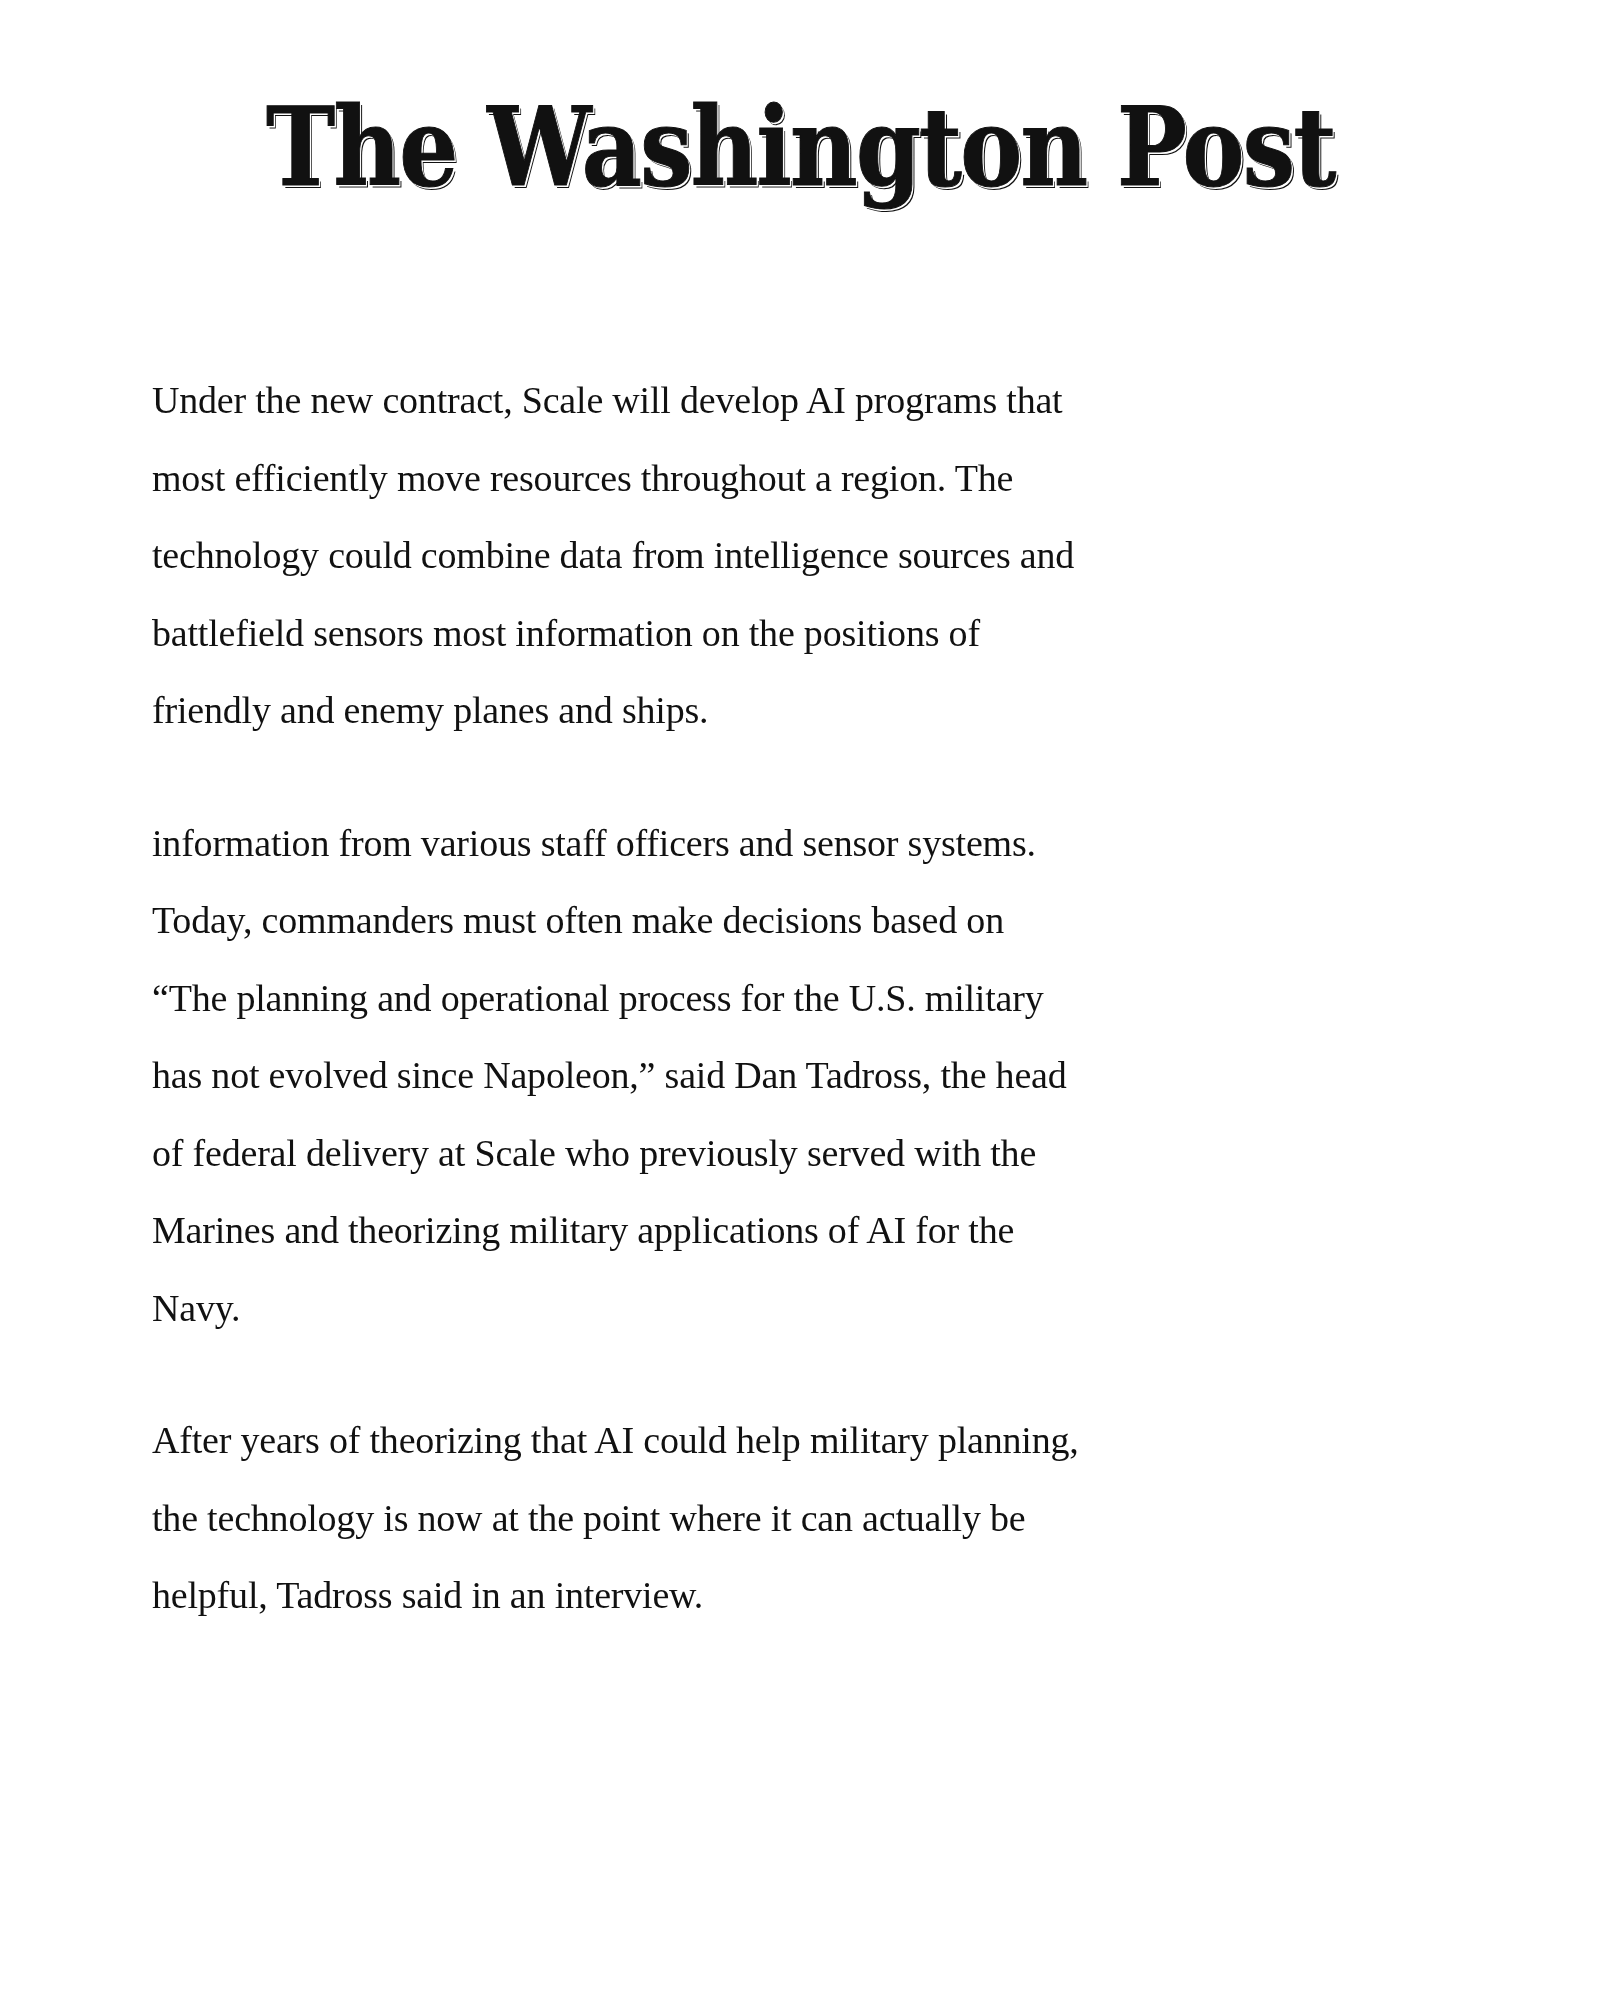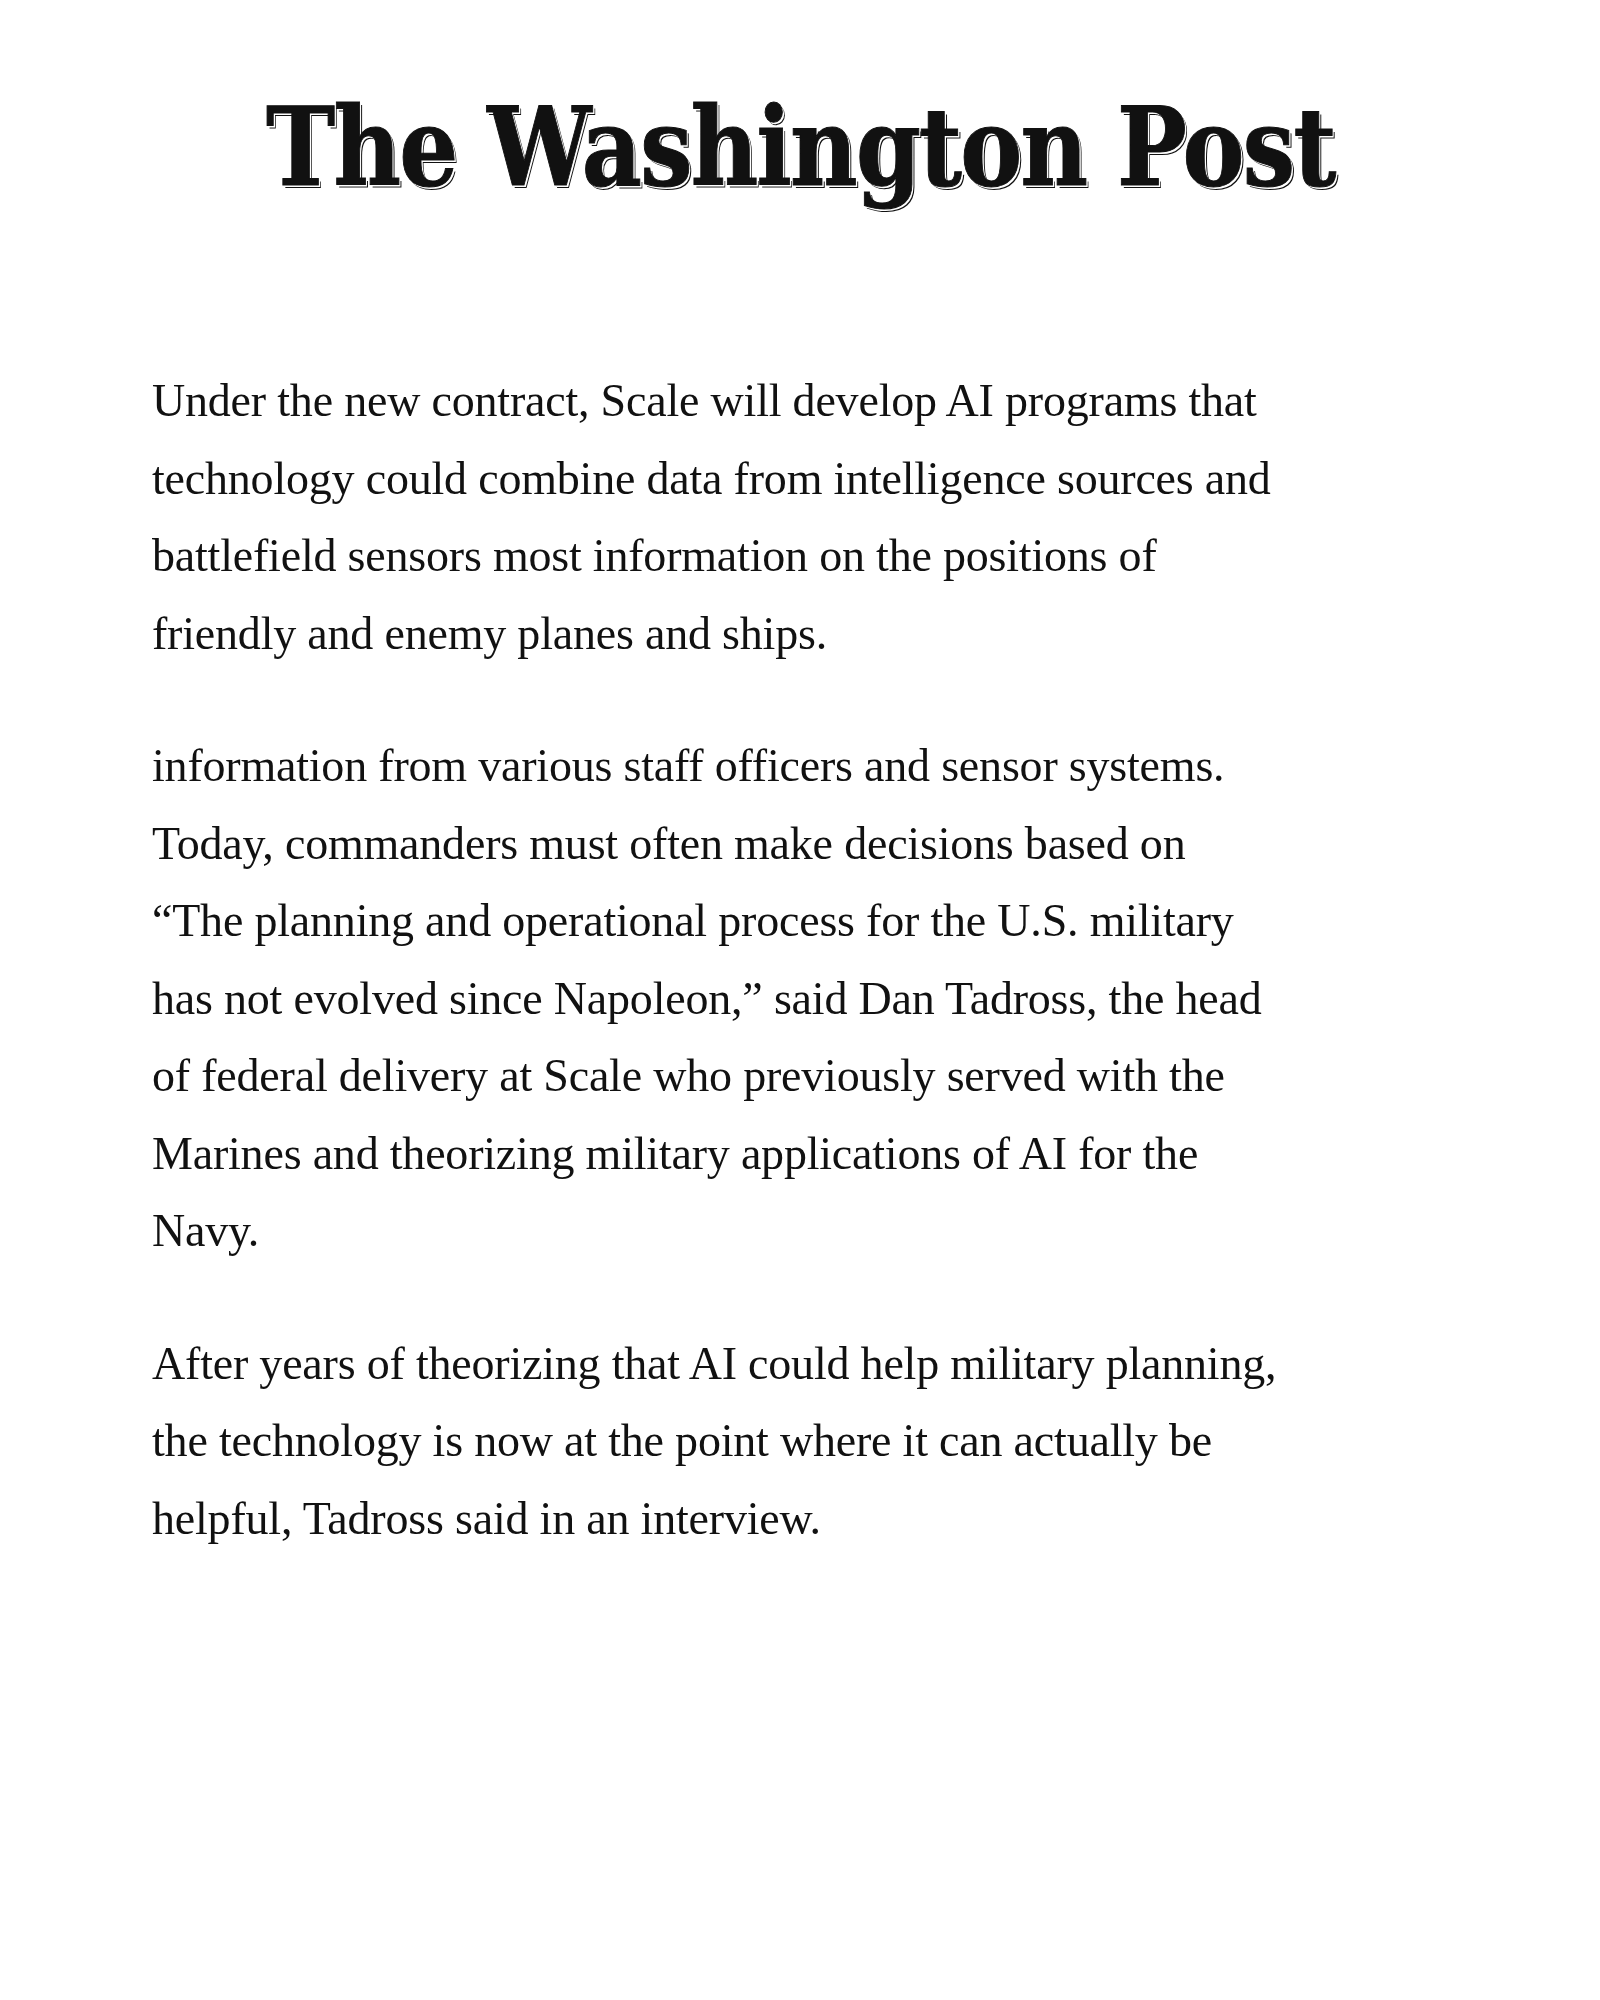--- a/index.html
+++ b/index.html
@@ -39,38 +39,39 @@
       left: 152px;
       top: 362px;
       width: 1330px;
     }
     .para {
       margin: 0 0 55px 0;
     }
     .line {
       display: block;
       font-family: "Liberation Serif", serif;
-      font-size: 46px;
+      font-size: 38px;
       line-height: 77.5px;
       height: 77.5px;
       white-space: nowrap;
       color: #111111;
       letter-spacing: -0.2px;
     }
   </style>
 </head>
 <body>
 
 <header class="masthead">
   <span class="logo">The Washington Post</span>
 </header>
 
 <article class="article">
   <p class="para">
     <span class="line">Under the new contract, Scale will develop AI programs that</span>
+    <span class="line">most efficiently move resources throughout a region. The</span>
     <span class="line">technology could combine data from intelligence sources and</span>
     <span class="line">battlefield sensors most information on the positions of</span>
     <span class="line">friendly and enemy planes and ships.</span>
   </p>
   <p class="para">
     <span class="line">information from various staff officers and sensor systems.</span>
     <span class="line">Today, commanders must often make decisions based on</span>
     <span class="line">“The planning and operational process for the U.S. military</span>
     <span class="line">has not evolved since Napoleon,” said Dan Tadross, the head</span>
     <span class="line">of federal delivery at Scale who previously served with the</span>

